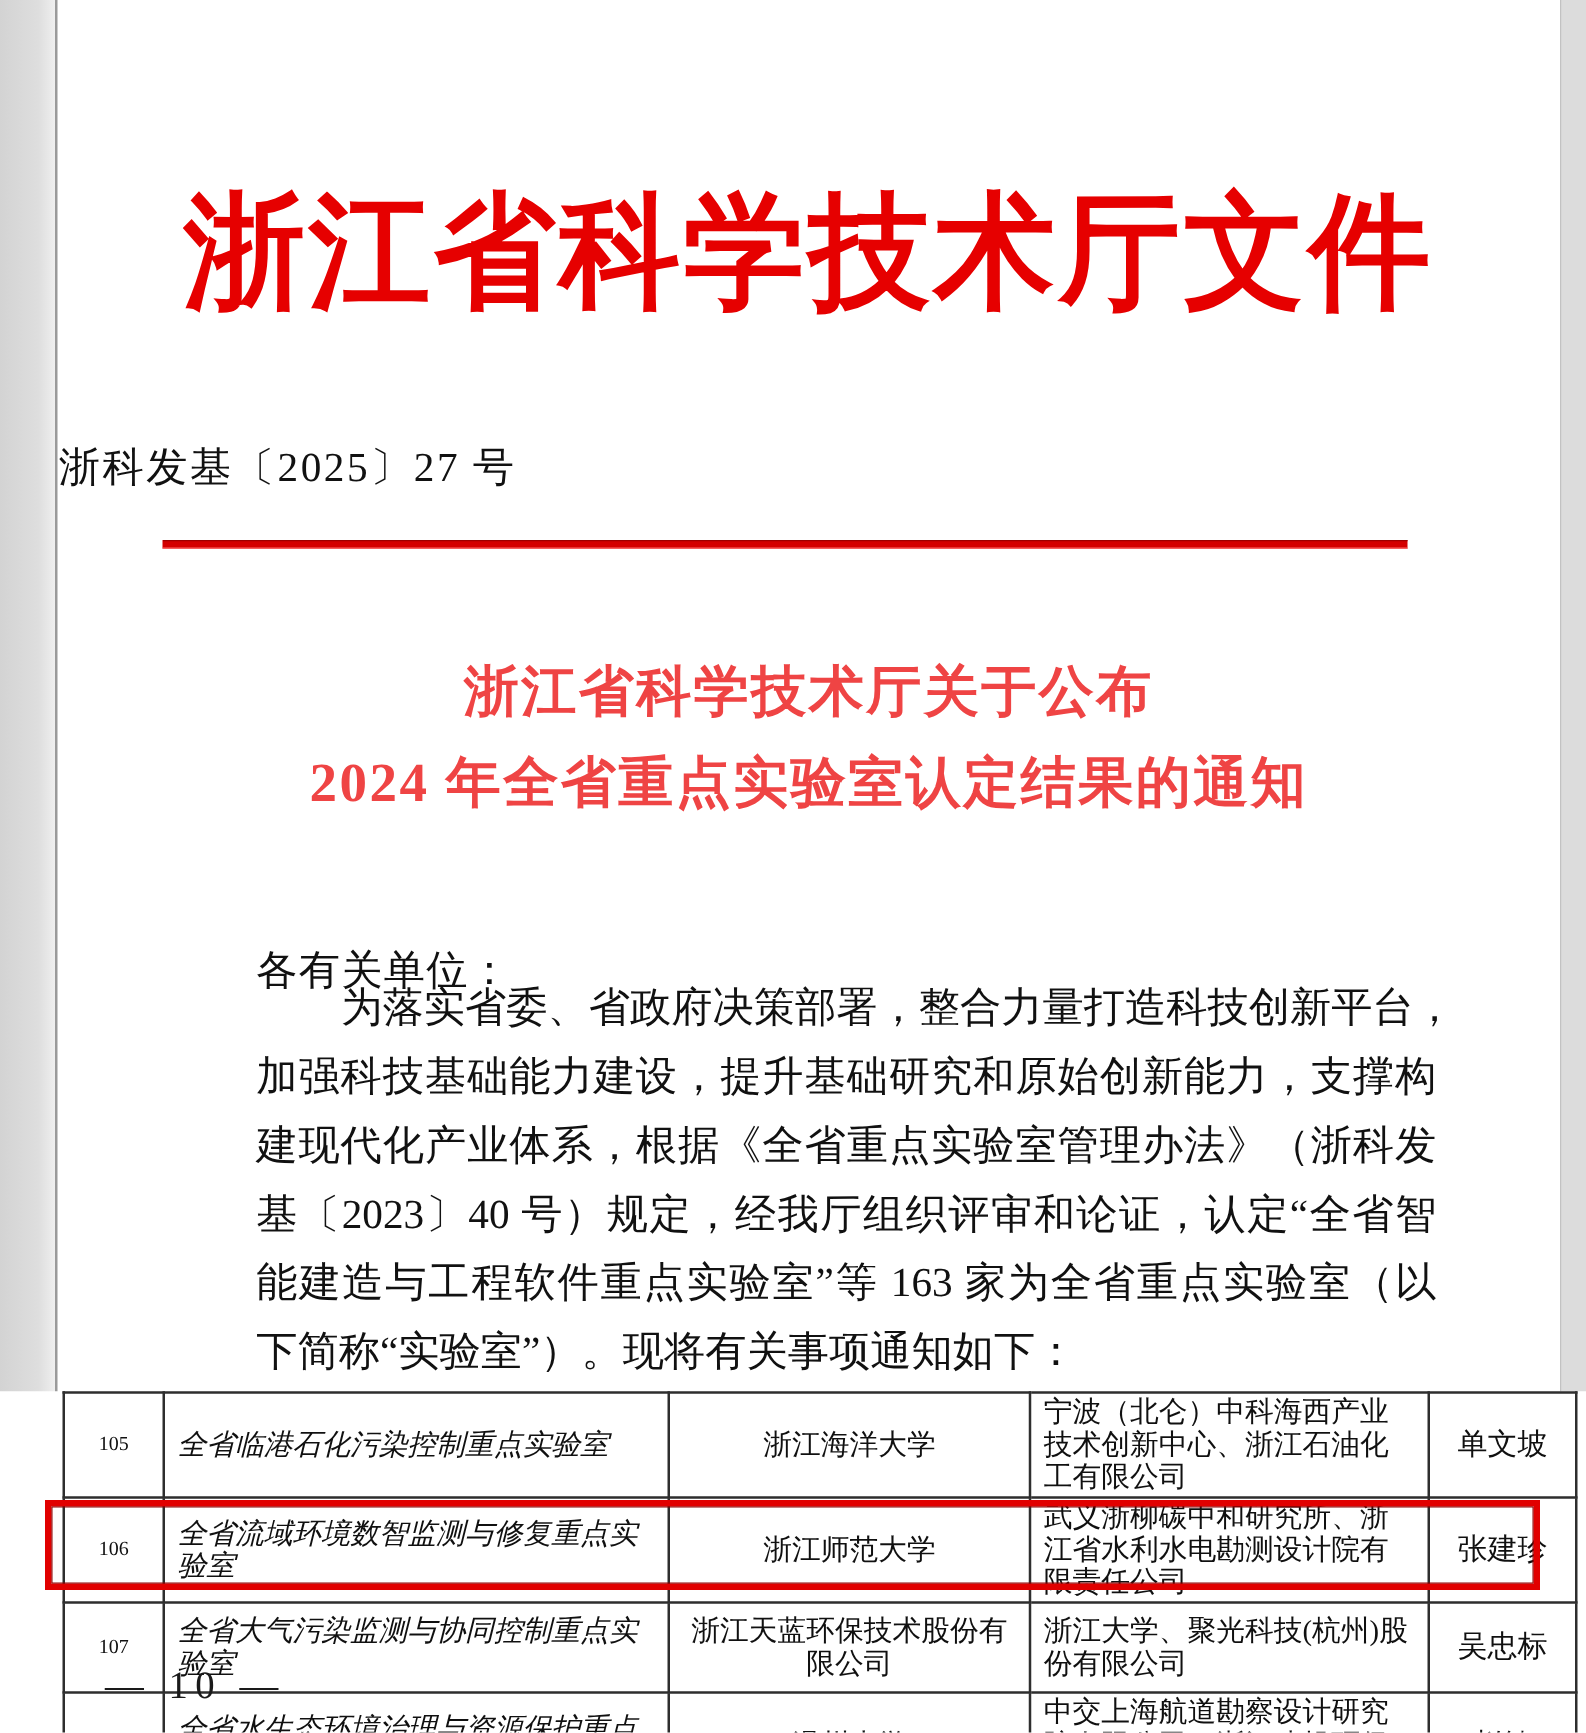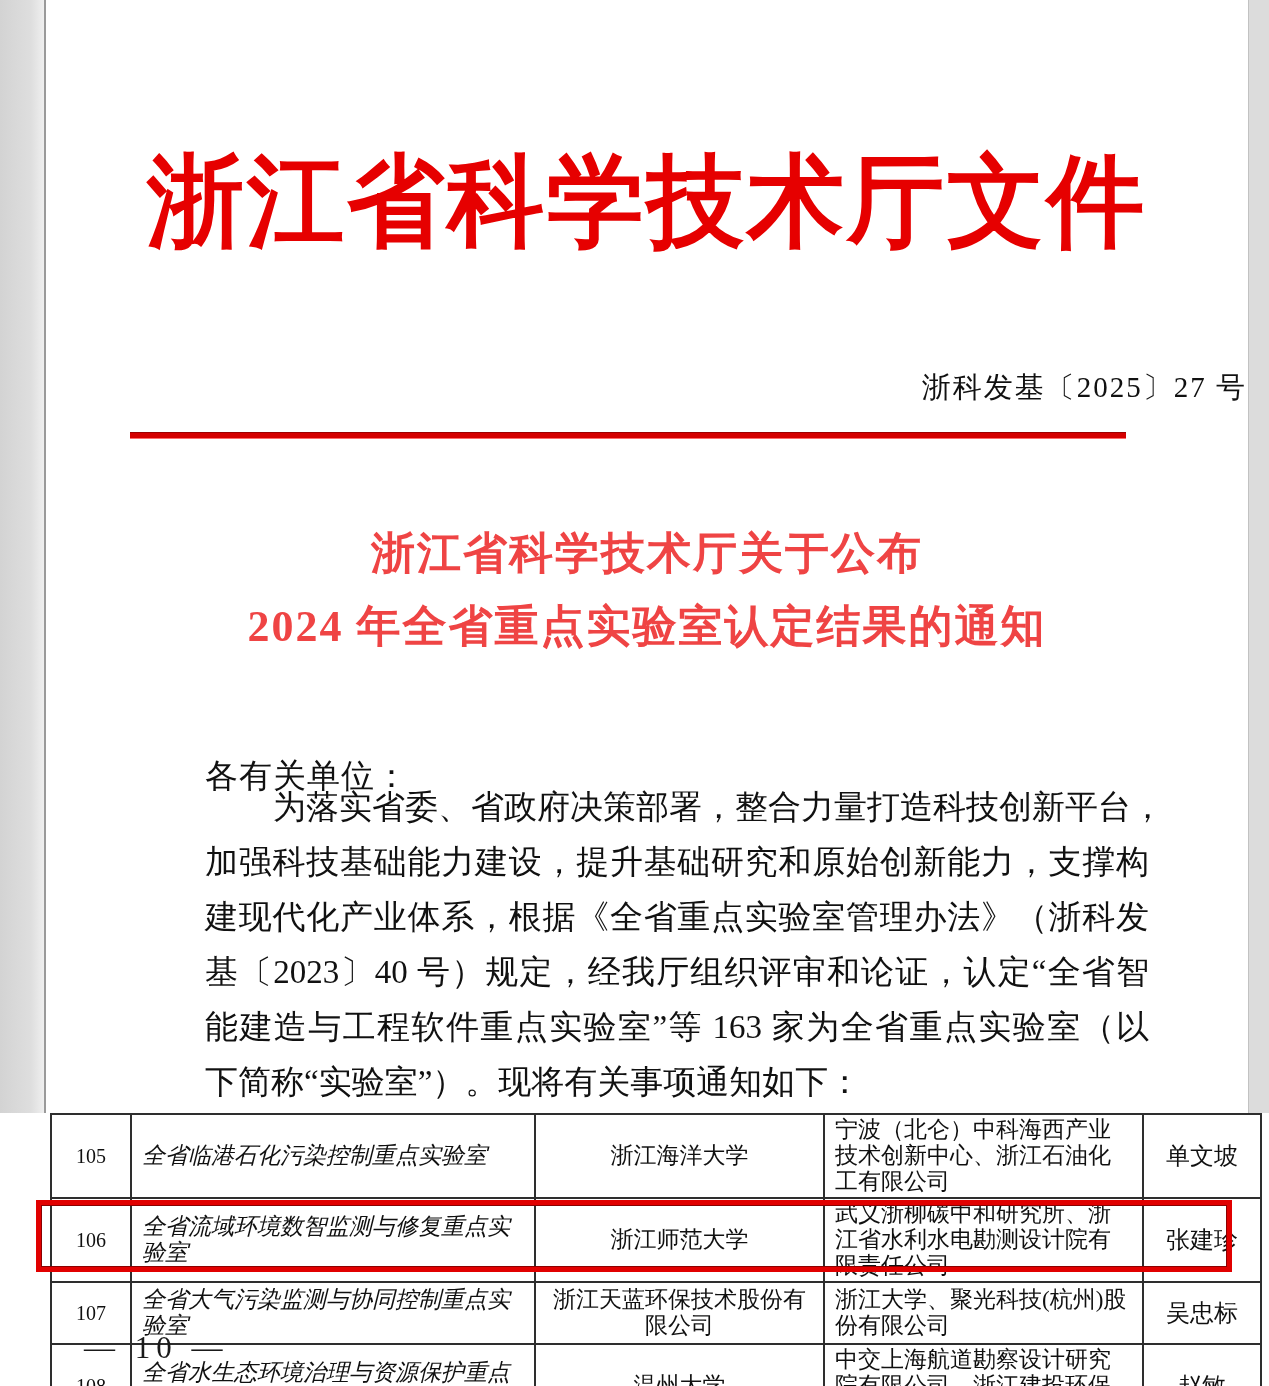--- a/index.html
+++ b/index.html
@@ -28,21 +28,21 @@
   .masthead {
     position: absolute; left: 47px; top: 140px; width: 1200px;
     text-align: center;
     font-size: 97px; font-weight: bold; color: #e60000;
     letter-spacing: 3px; line-height: 125px;
     transform: scaleY(1.04);
     white-space: nowrap;
   }
   .doc-number {
     position: absolute; left: 47px; top: 352px; width: 1200px;
-    text-align: right; font-size: 29px; letter-spacing: 2px; color: #111; margin-top: 16px;
+    text-align: left; font-size: 33px; letter-spacing: 2px; color: #111;
   }
   .red-rule {
     position: absolute; left: 130px; top: 432px; width: 996px; height: 7px;
     background: #d40000;
     box-shadow: inset 0 1px 0 #9e0000, inset 0 -1px 0 #ff6b6b;
   }
 
   .notice-title { position: absolute; left: 47px; width: 1200px; text-align: center;
     font-weight: bold; font-size: 44px; color: #ef4444; letter-spacing: 2px; white-space: nowrap; }
   .notice-title.l1 { top: 524px; }
@@ -66,28 +66,28 @@
     width: 1166px;
     font-size: 23px; color: #101010;
   }
   table.results td {
     border: 2px solid #2e2e2e;
     vertical-align: middle;
     padding: 2px 10px;
     line-height: 26px;
     overflow: hidden;
   }
-  td.c-no { width: 58px; text-align: center; font-family: "Liberation Serif", serif; font-size: 20px; padding: 2px 2px; }
+  td.c-no { width: 58px; text-align: center; font-family: "Liberation Serif", serif; font-size: 16px; padding: 2px 2px; }
   td.c-lab { width: 382px; font-style: italic; }
   td.c-inst { width: 267px; text-align: center; }
   td.c-part { width: 297px; line-height: 27px; }
   td.c-dir { width: 96px; text-align: center; font-size: 24px; padding: 2px 4px; }
   tr.r-105 { height: 54px; }
   tr.r-106 { height: 56px; }
-  tr.r-107 { height: 62px; border-radius: 12px; }
+  tr.r-107 { height: 72px; border-radius: 12px; }
   tr.r-108 { height: 58px; }
 
   .highlight-box {
     position: absolute; left: 36px; top: 1200px;
     width: 1186px; height: 62px;
     border: 5px solid #e10000;
     box-shadow: 0 0 0 1px #8c0000 inset;
     background: transparent;
     pointer-events: none;
   }

